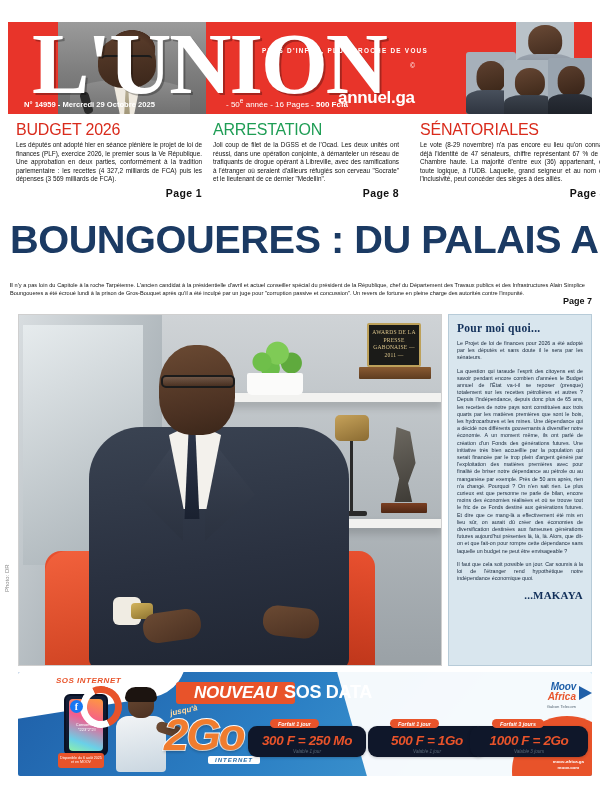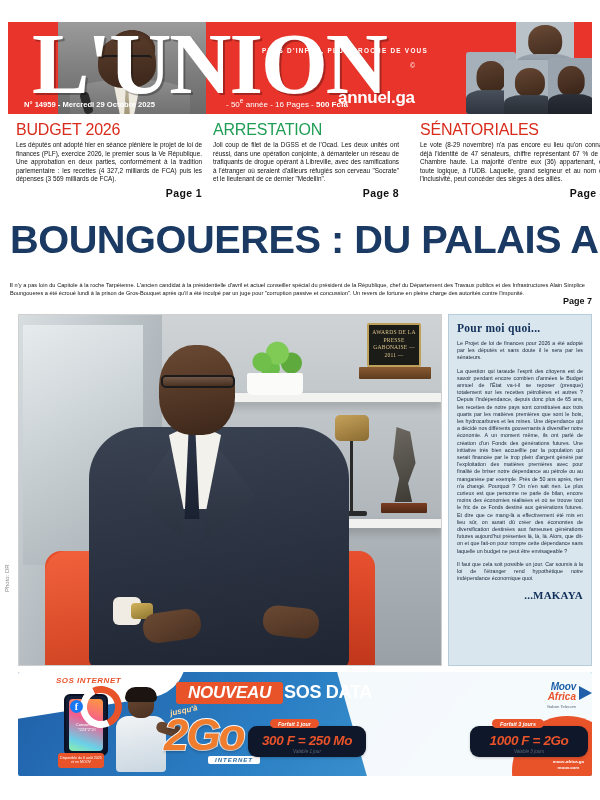--- a/index.html
+++ b/index.html
@@ -261,21 +261,21 @@
     background:#e8532a; color:#fff; font-size:3.6px; line-height:4.6px;
     text-align:center; padding:3px 2px; border-radius:3px; z-index:6;
   }
   .ad-conso {
     position:absolute; left:52px; top:50px; font-size:4px; color:#fff; z-index:7;
     text-align:center; width:34px; line-height:5px;
   }
   .ad-nouveau {
     position:absolute; left:158px; top:10px; z-index:7;
     background:#e8532a; color:#fff; font-style:italic; font-weight:bold;
-    font-size:17px; padding:1px 12px; border-radius:3px; letter-spacing:-0.3px;
+    font-size:17px; padding:1px 18px; border-radius:3px; letter-spacing:-0.3px;
   }
   .ad-sosdata {
     position:absolute; left:266px; top:10px; z-index:7; color:#ffffff;
     font-weight:bold; font-size:18px; letter-spacing:-0.3px;
   }
   .ad-monteyyy {
     position:absolute; left:316px; top:10px; z-index:7; color:#ffffff;
     font-weight:bold; font-style:italic; font-size:17px; letter-spacing:-0.4px;
   }
   .ad-jusqua {
@@ -481,20 +481,27 @@
     </div>
   </div>
 
   <div class="price p1">
     <div class="price-tag">Forfait 1 jour</div>
     <div class="price-box">
       <div class="price-main">300 F = 250 Mo</div>
       <div class="price-sub">Valable 1 jour</div>
     </div>
   </div>
+  <div class="price p2">
+    <div class="price-tag">Forfait 1 jour</div>
+    <div class="price-box">
+      <div class="price-main">500 F = 1Go</div>
+      <div class="price-sub">Valable 1 jour</div>
+    </div>
+  </div>
   <div class="price p3">
     <div class="price-tag">Forfait 3 jours</div>
     <div class="price-box">
       <div class="price-main">1000 F = 2Go</div>
       <div class="price-sub">Valable 3 jours</div>
     </div>
   </div>
 
 </div>
 

